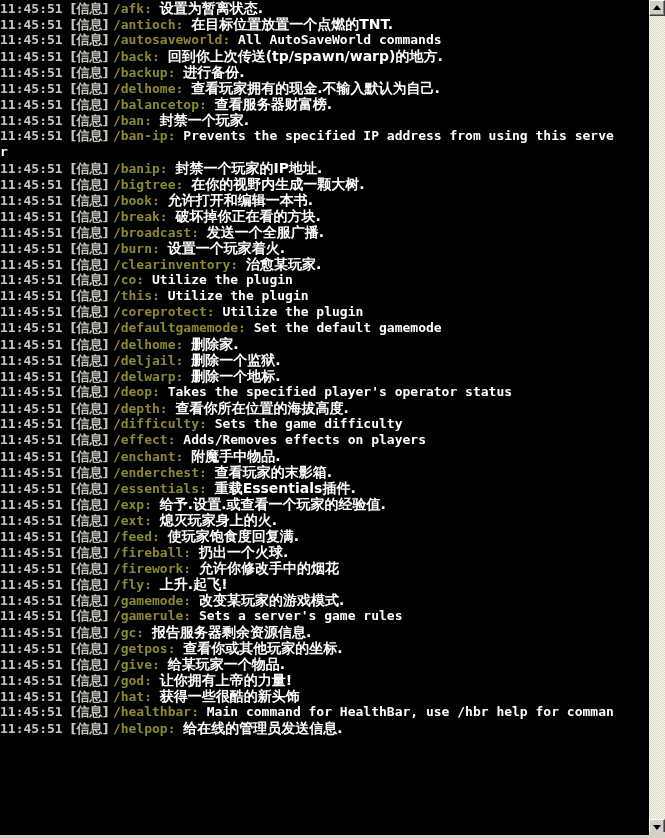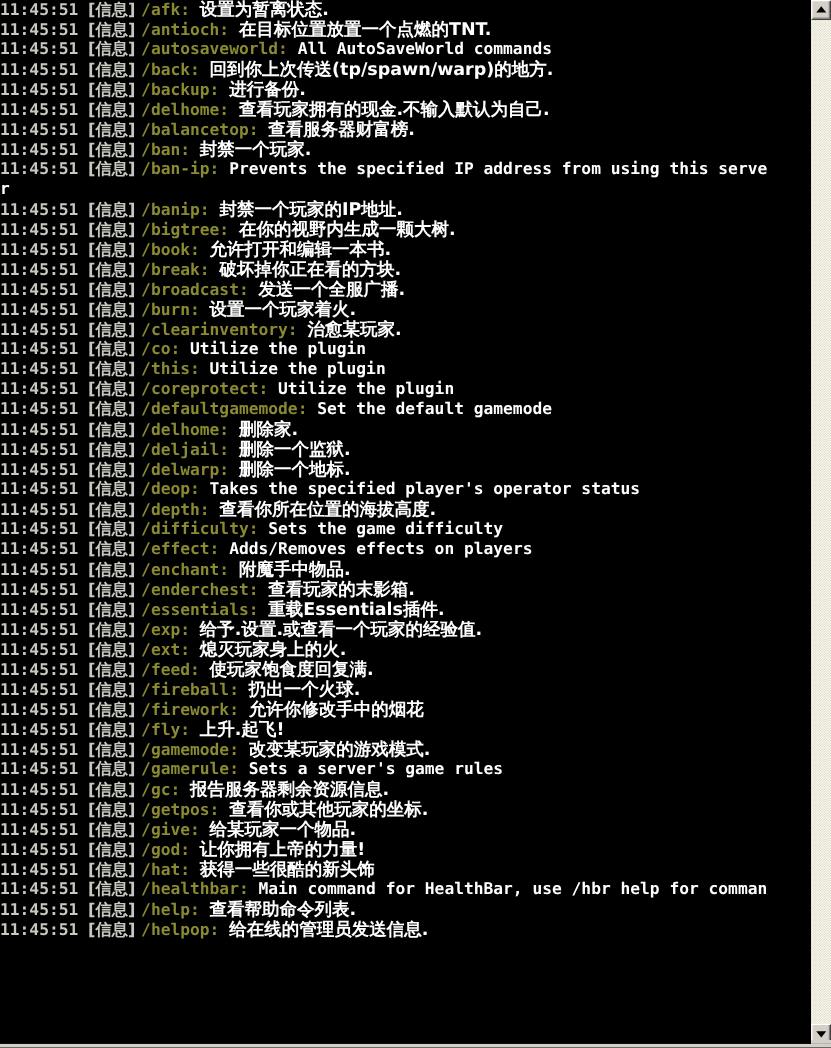--- a/index.html
+++ b/index.html
@@ -206,21 +206,20 @@
       <div class="log-line"><span class="ts">11:45:51 </span><span class="lvl">[信息] </span><span class="cmd">/firework: </span><span class="desc cjk">允许你修改手中的烟花</span></div>
       <div class="log-line"><span class="ts">11:45:51 </span><span class="lvl">[信息] </span><span class="cmd">/fly: </span><span class="desc cjk">上升.起飞!</span></div>
       <div class="log-line"><span class="ts">11:45:51 </span><span class="lvl">[信息] </span><span class="cmd">/gamemode: </span><span class="desc cjk">改变某玩家的游戏模式.</span></div>
       <div class="log-line"><span class="ts">11:45:51 </span><span class="lvl">[信息] </span><span class="cmd">/gamerule: </span><span class="desc ascii">Sets a server's game rules</span></div>
       <div class="log-line"><span class="ts">11:45:51 </span><span class="lvl">[信息] </span><span class="cmd">/gc: </span><span class="desc cjk">报告服务器剩余资源信息.</span></div>
       <div class="log-line"><span class="ts">11:45:51 </span><span class="lvl">[信息] </span><span class="cmd">/getpos: </span><span class="desc cjk">查看你或其他玩家的坐标.</span></div>
       <div class="log-line"><span class="ts">11:45:51 </span><span class="lvl">[信息] </span><span class="cmd">/give: </span><span class="desc cjk">给某玩家一个物品.</span></div>
       <div class="log-line"><span class="ts">11:45:51 </span><span class="lvl">[信息] </span><span class="cmd">/god: </span><span class="desc cjk">让你拥有上帝的力量!</span></div>
       <div class="log-line"><span class="ts">11:45:51 </span><span class="lvl">[信息] </span><span class="cmd">/hat: </span><span class="desc cjk">获得一些很酷的新头饰</span></div>
       <div class="log-line"><span class="ts">11:45:51 </span><span class="lvl">[信息] </span><span class="cmd">/healthbar: </span><span class="desc ascii">Main command for HealthBar, use /hbr help for comman</span></div>
-      <div class="log-line"><span class="ts">11:45:51 </span><span class="lvl">[信息] </span><span class="cmd">/help: </span><span class="desc cjk">查看帮助命令列表.</span></div>
       <div class="log-line"><span class="ts">11:45:51 </span><span class="lvl">[信息] </span><span class="cmd">/helpop: </span><span class="desc cjk">给在线的管理员发送信息.</span></div>
     </div>
 
   <div id="vscroll">
     <div class="sb-btn" id="sb-up">
       <div class="inner">
         <span class="sb-arrow"></span>
       </div>
     </div>
     <div id="vscroll-track"></div>

